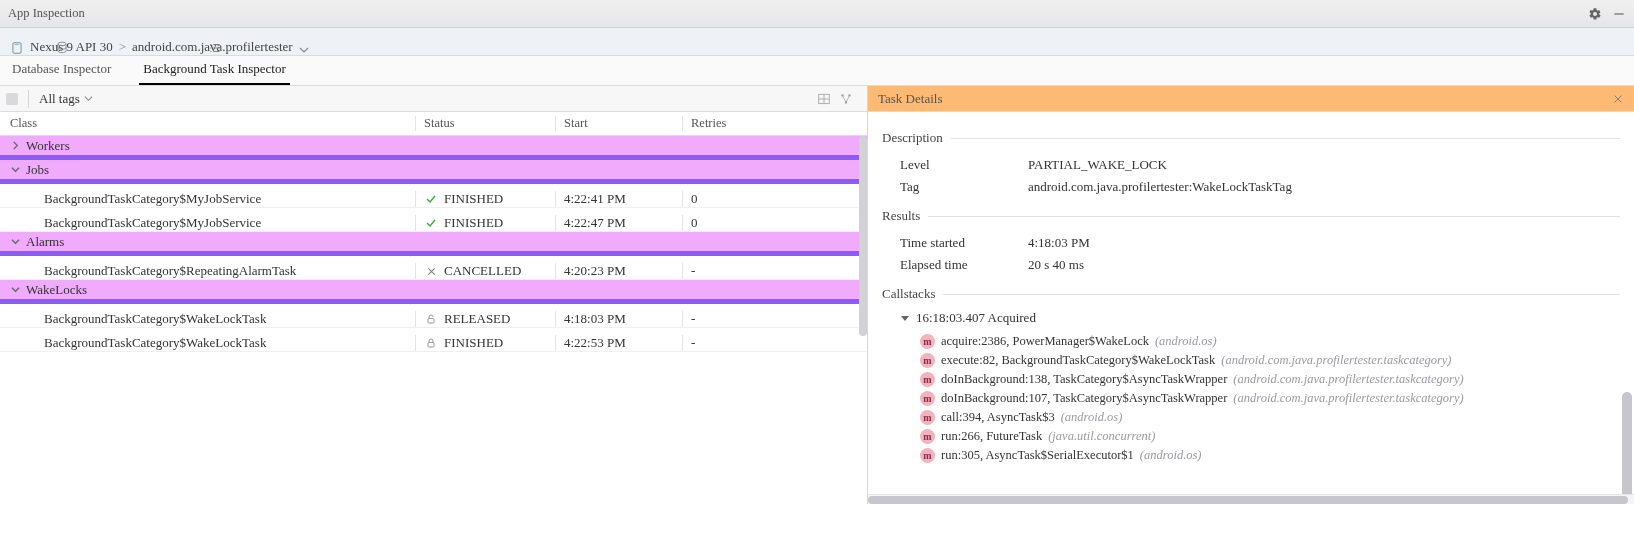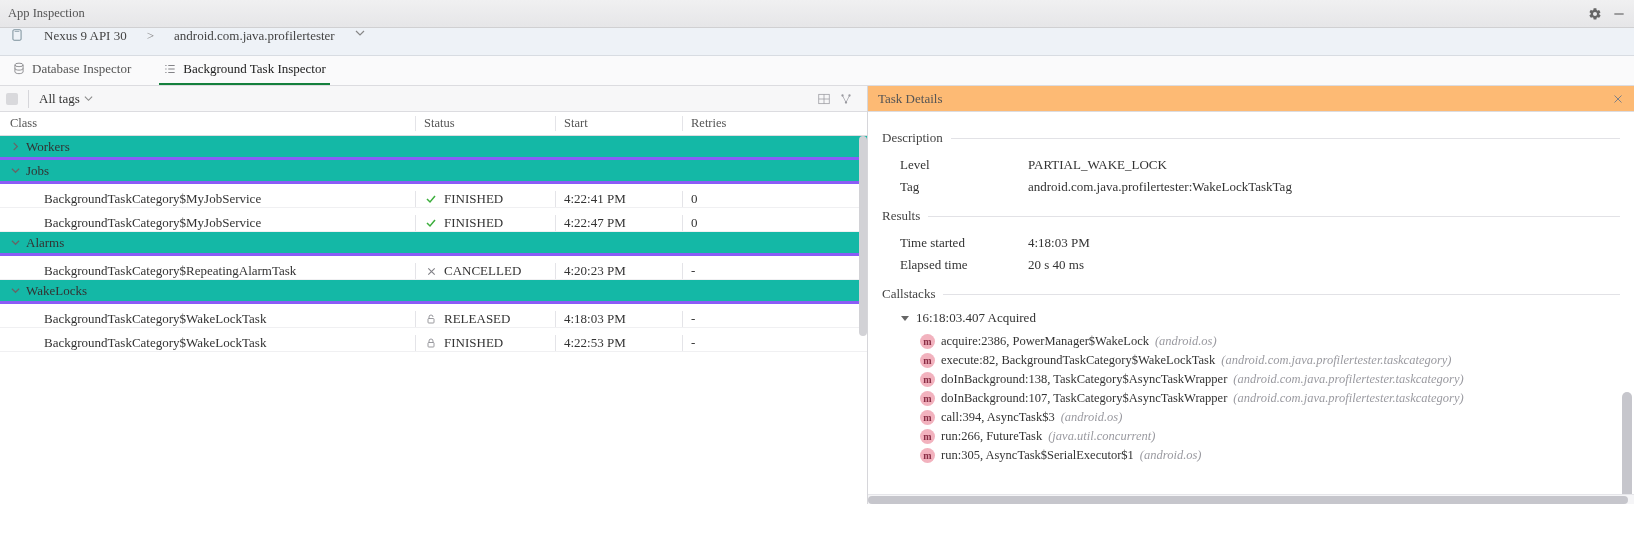--- a/index.html
+++ b/index.html
@@ -19,44 +19,45 @@
   height: 28px;
   display: flex; align-items: center;
   padding: 0 8px;
 }
 .titlebar .title { flex: 1; font-size: 12.5px; color: #555; }
 .titlebar .title-actions { display: flex; gap: 10px; color: #666; }
 .breadcrumb-bar {
   background: #eef2f7;
   border-bottom: 1px solid #d8dce2;
   height: 28px;
-  display: flex; align-items: flex-start;
+  display: flex; align-items: flex-end;
   padding: 0 10px;
-  gap: 20px;
+  gap: 6px;
   color: #444;
 }
 .device-icon { color: #6a828e; display: inline-flex; }
 .breadcrumb-bar .chev { color: #888; }
 .tabbar {
   background: #fafafb;
   border-bottom: 1px solid #dcdce0;
   height: 30px;
   display: flex; align-items: flex-end;
   padding: 0 8px;
   gap: 24px;
 }
 .tab {
   display: flex; align-items: center; gap: 6px;
   padding: 6px 4px;
   color: #555;
   cursor: pointer;
   border-bottom: 2px solid transparent;
   font-size: 13px;
-}
-.tab.active { border-bottom: 2px solid #15803d; color: #222; }
+  flex-direction: column;
+}
+.tab.active { border-bottom: 2px solid #000000; color: #222; }
 .tab .tab-icon { color: #7a7a7e; display:inline-flex; }
 .content { flex: 1; display: flex; min-height: 0; }
 .left { width: 868px; display: flex; flex-direction: column; border-right: 1px solid #d6d6da; }
 .filterbar {
   height: 26px; background: #f7f7f8; border-bottom: 1px solid #dcdce0;
   display: flex; align-items: center; padding: 0 6px; gap: 10px;
 }
 .stop-btn { width: 12px; height: 12px; background: #d9d9dc; border-radius: 2px; }
 .filter-sep { width:1px; height: 18px; background:#d6d6da; }
 .tag-filter { display:flex; align-items:center; gap:4px; color:#333; cursor:pointer; }
@@ -66,21 +67,21 @@
   height: 24px; background: #fff; border-bottom: 1px solid #dcdce0;
   display: flex; align-items: center; color: #555; font-size: 12.5px;
 }
 .col-class { width: 415px; padding-left: 10px; }
 .col-status { width: 140px; border-left: 1px solid #e4e4e8; padding-left: 8px; }
 .col-start { width: 127px; border-left: 1px solid #e4e4e8; padding-left: 8px; }
 .col-retries { flex:1; border-left: 1px solid #e4e4e8; padding-left: 8px; }
 .table-body { flex:1; overflow-y: auto; background:#fff; position:relative; }
 .scrollbar-ghost { position:absolute; right:0; top:0; width:8px; height:200px; background:#d2d2d6; border-radius:4px; }
 .group-row {
-  height: 24px; background: #14b8a6; border-bottom: 3px solid #8b5cf6;
+  height: 24px; background: #f0abfc; border-bottom: 5px solid #8b5cf6;
   display: flex; align-items: center; padding-left: 10px; gap: 6px;
   color: #333; font-size: 13px;
 }
 .group-row .disclosure { color:#7a7a7e; width:10px; display:inline-flex; justify-content:center; }
 .task-row {
   height: 24px; border-bottom: 1px solid #f0f0f2;
   display: flex; align-items: flex-end; font-size: 13px;
 }
 .task-row .col-class { padding-left: 44px; }
 .status-cell { display:flex; align-items:center; gap:6px; }

